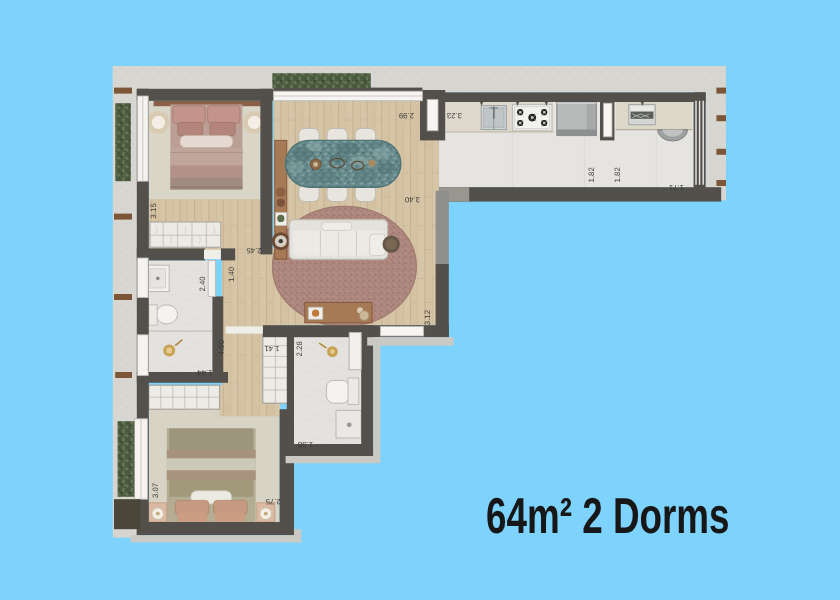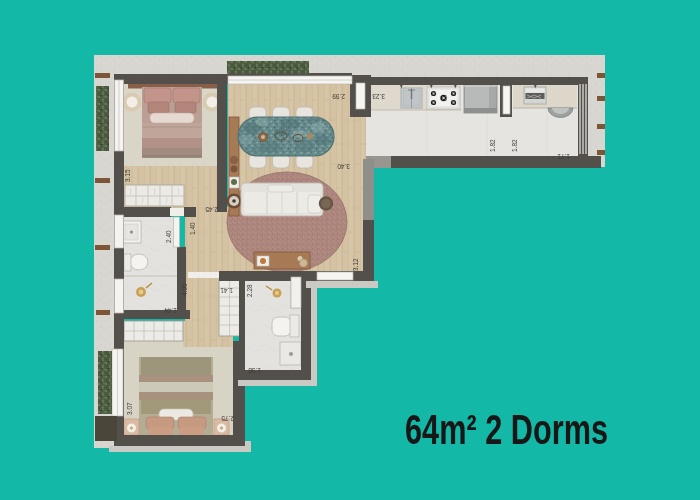--- a/index.html
+++ b/index.html
@@ -1,16 +1,16 @@
 <!DOCTYPE html>
 <html><head>
 <meta charset="utf-8">
 <style>
   html,body{margin:0;padding:0;background:#ffffff;}
-  .wrap{position:relative;width:700px;height:500px;overflow:hidden;background:#14b8a6;}
+  .wrap{position:relative;width:700px;height:500px;overflow:hidden;background:#7dd3fc;}
   svg{display:block;}
   .dim{font:6.5px "Liberation Sans", sans-serif;fill:#3c3b38;}
   .title{font:bold 42px "Liberation Sans", sans-serif;fill:#171717;}
 </style>
 </head>
 <body>
 <div class="wrap">
 <svg width="700" height="500" viewBox="0 0 700 500">
 <defs>
   <pattern id="wood" width="12" height="44" patternUnits="userSpaceOnUse">

